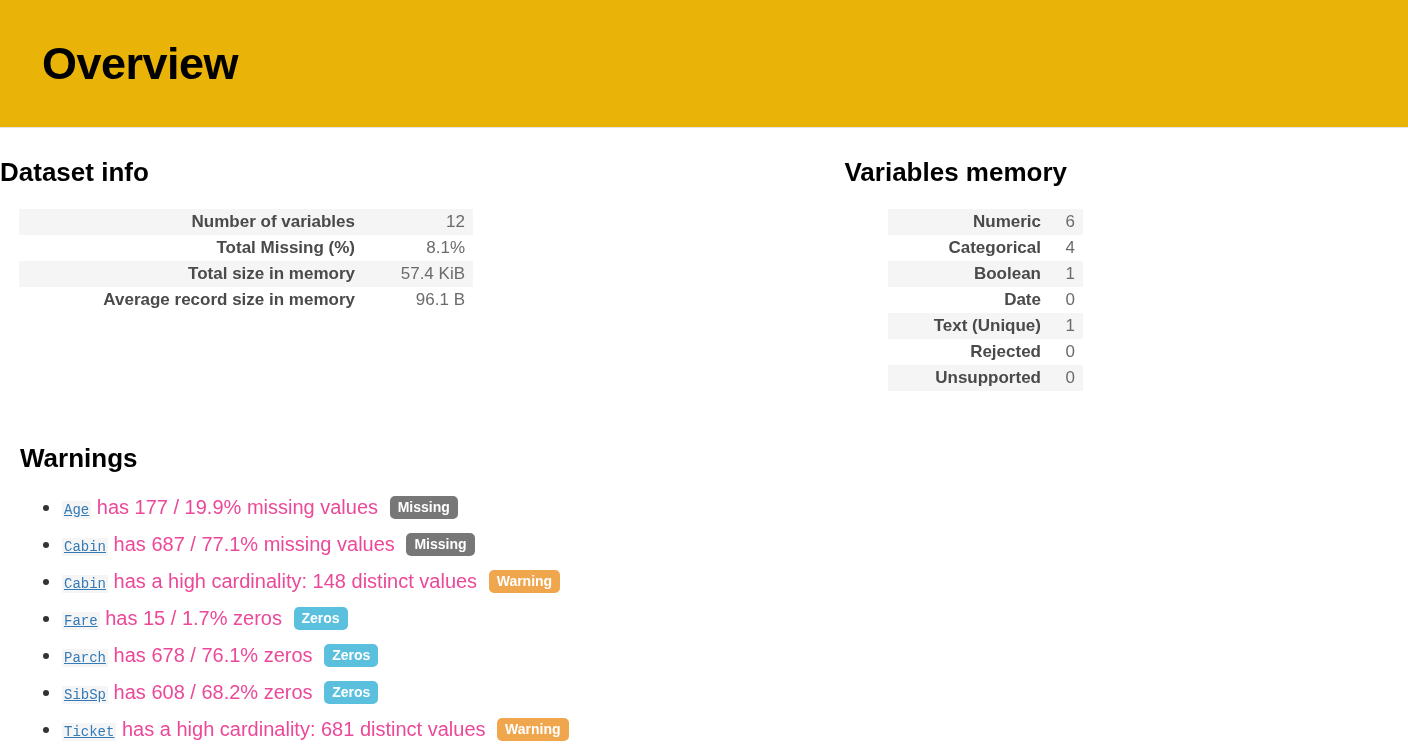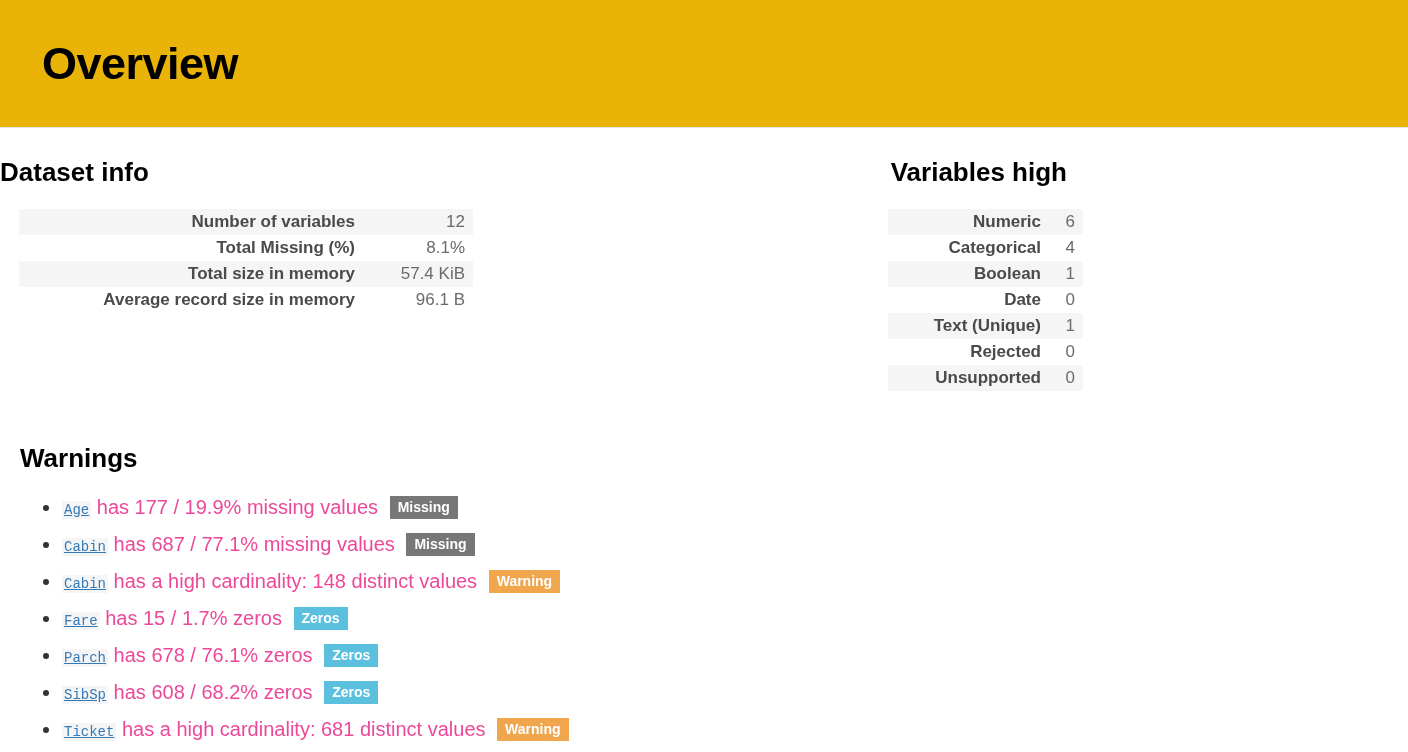--- a/index.html
+++ b/index.html
@@ -127,21 +127,21 @@
     text-decoration: underline;
     padding: 1px 2px;
   }
   .warn-text { color: #ec4899; }
 
   .badge {
     display: inline-block;
     font-size: 14px;
     font-weight: bold;
     color: #ffffff;
-    border-radius: 0;
+    border-radius: 5px;
     padding: 4px 8px 5px 8px;
     line-height: 1;
     vertical-align: 2px;
     margin-left: 6px;
   }
   .badge-missing { background: #777777; }
   .badge-warning { background: #efa64c; }
   .badge-zeros  { background: #5bc0de; }
 </style>
 </head>
@@ -174,21 +174,21 @@
           <tr>
             <td class="stat-label">Average record size in memory</td>
             <td class="stat-value">96.1 B</td>
           </tr>
         </tbody>
       </table>
     </div>
 
     <div class="col-right">
       <div class="right-wrap">
-        <h2 class="section-heading heading-right">Variables high</h2>
+        <h2 class="section-heading heading-right">Variables memory</h2>
         <table class="stat-table table-right">
           <tbody>
             <tr>
               <td class="stat-label">Numeric</td>
               <td class="stat-value">6</td>
             </tr>
             <tr>
               <td class="stat-label">Categorical</td>
               <td class="stat-value">4</td>
             </tr>

